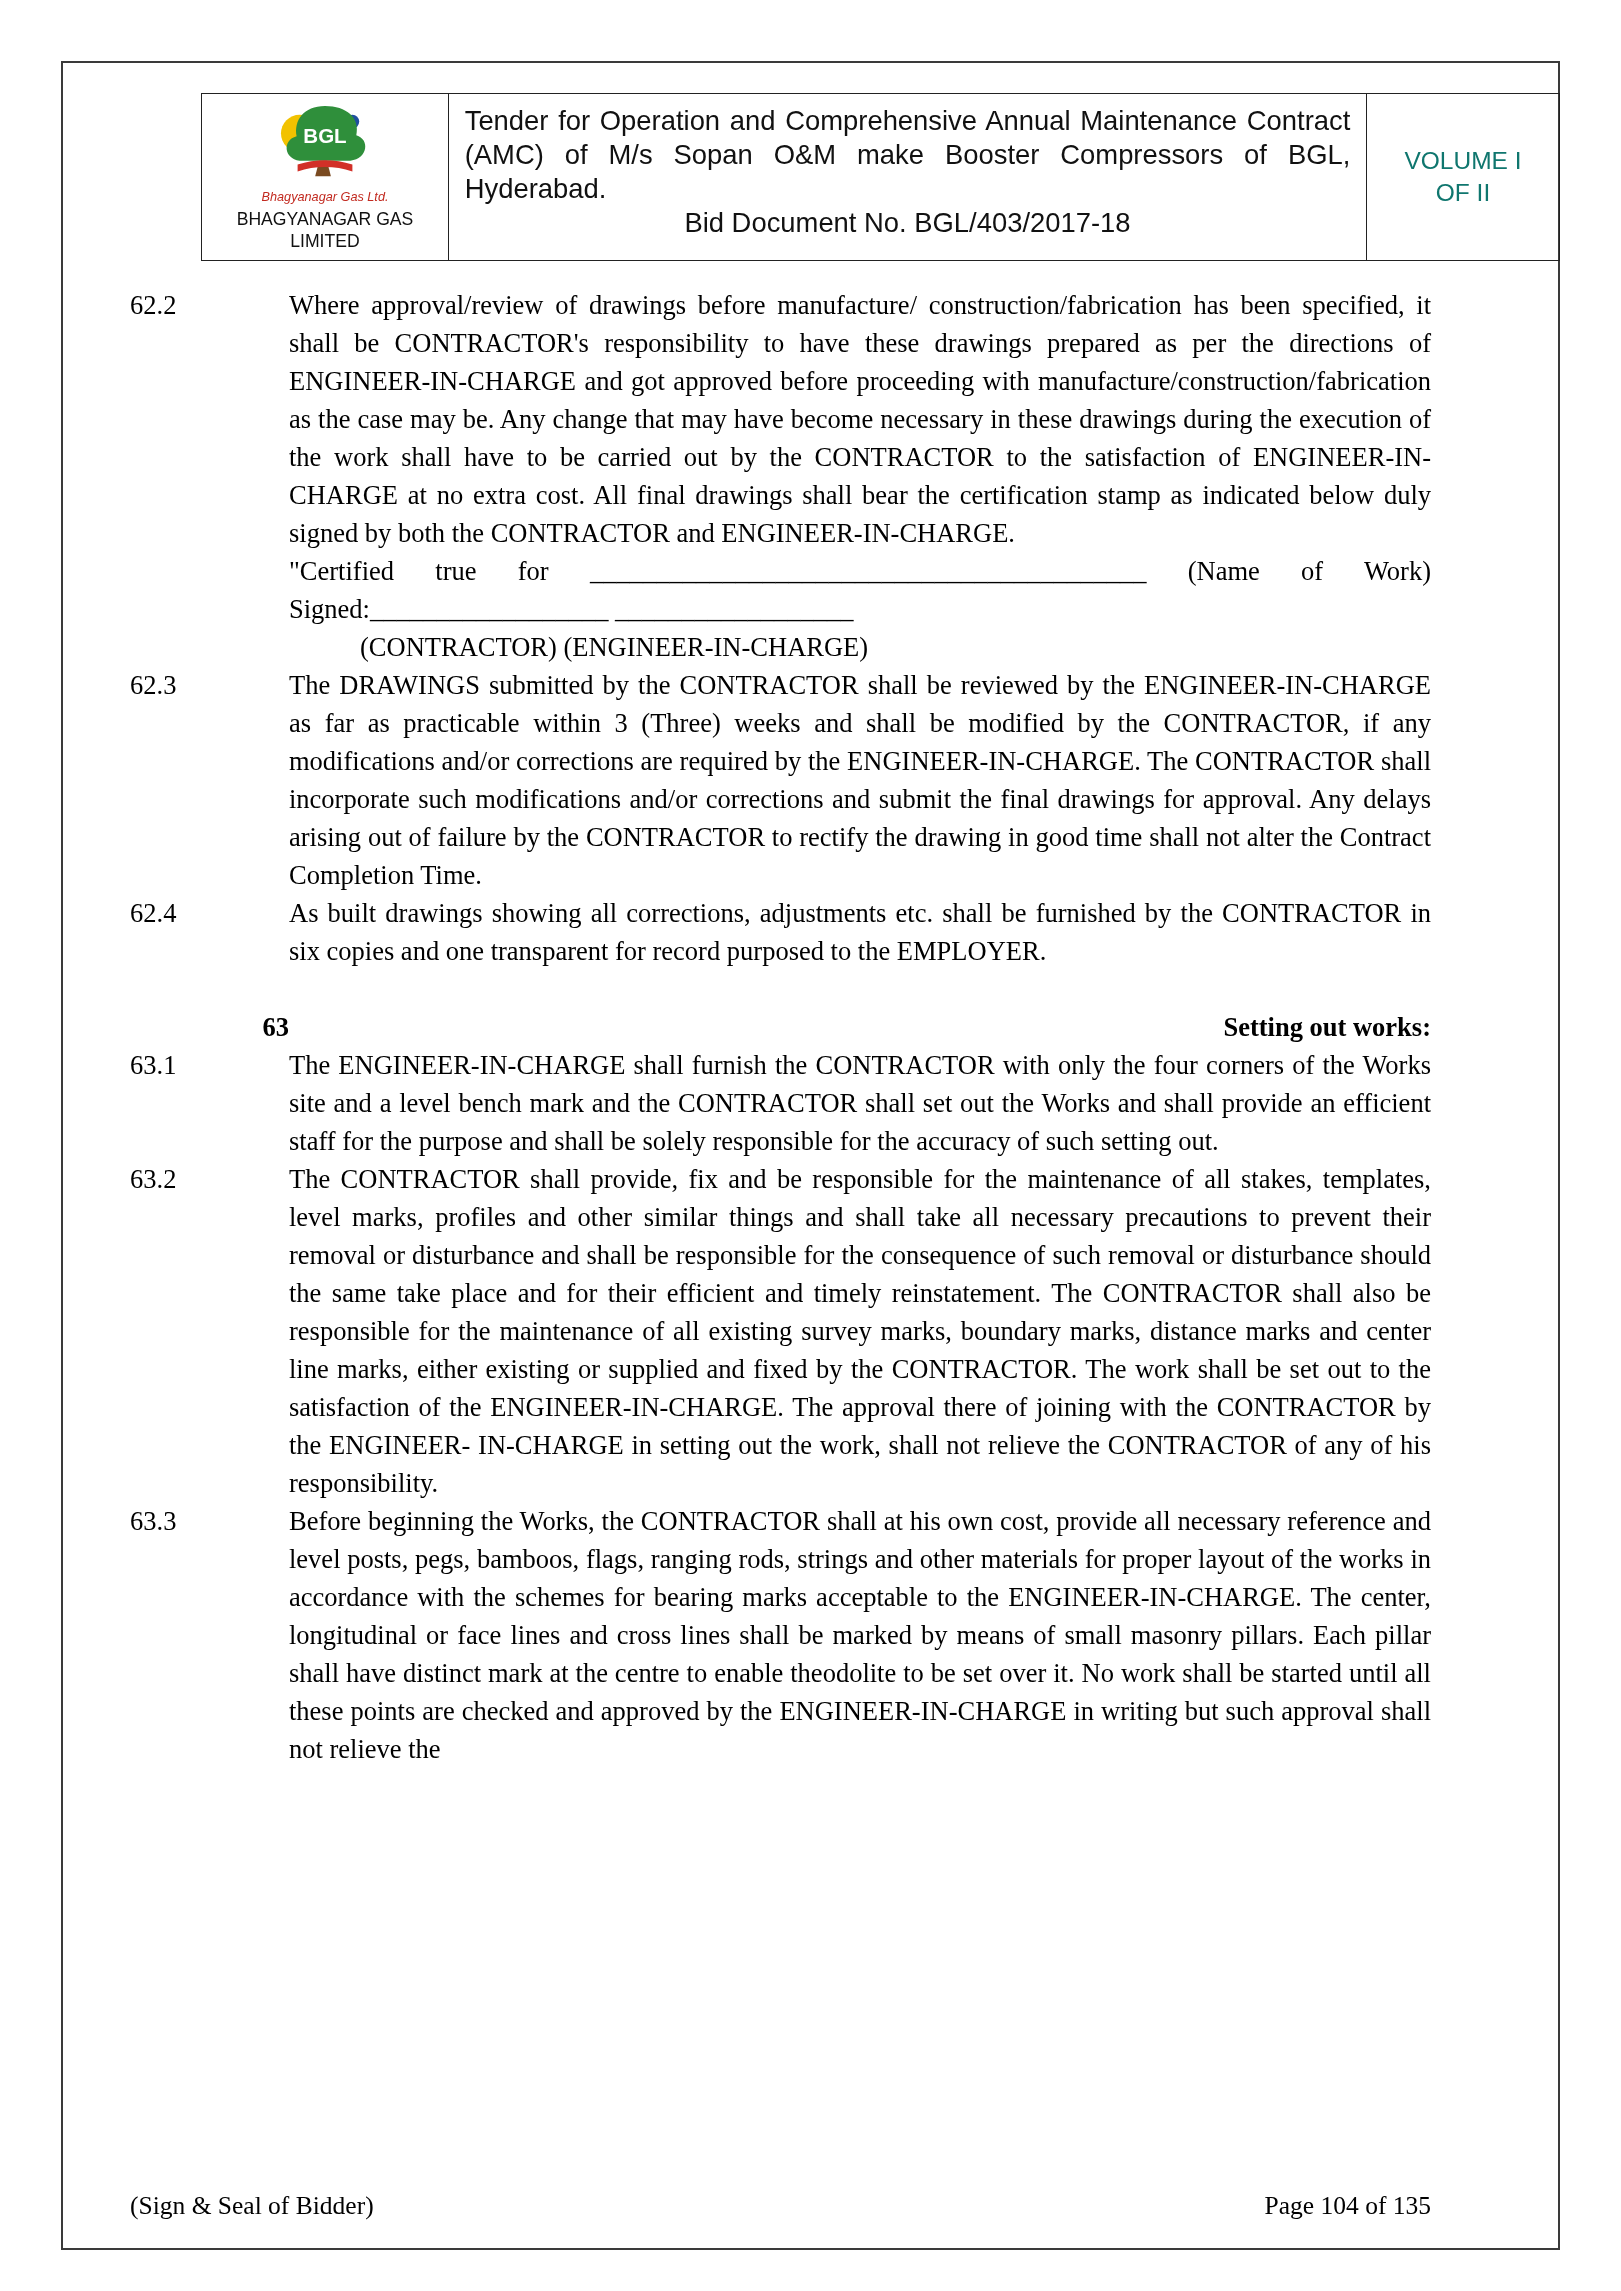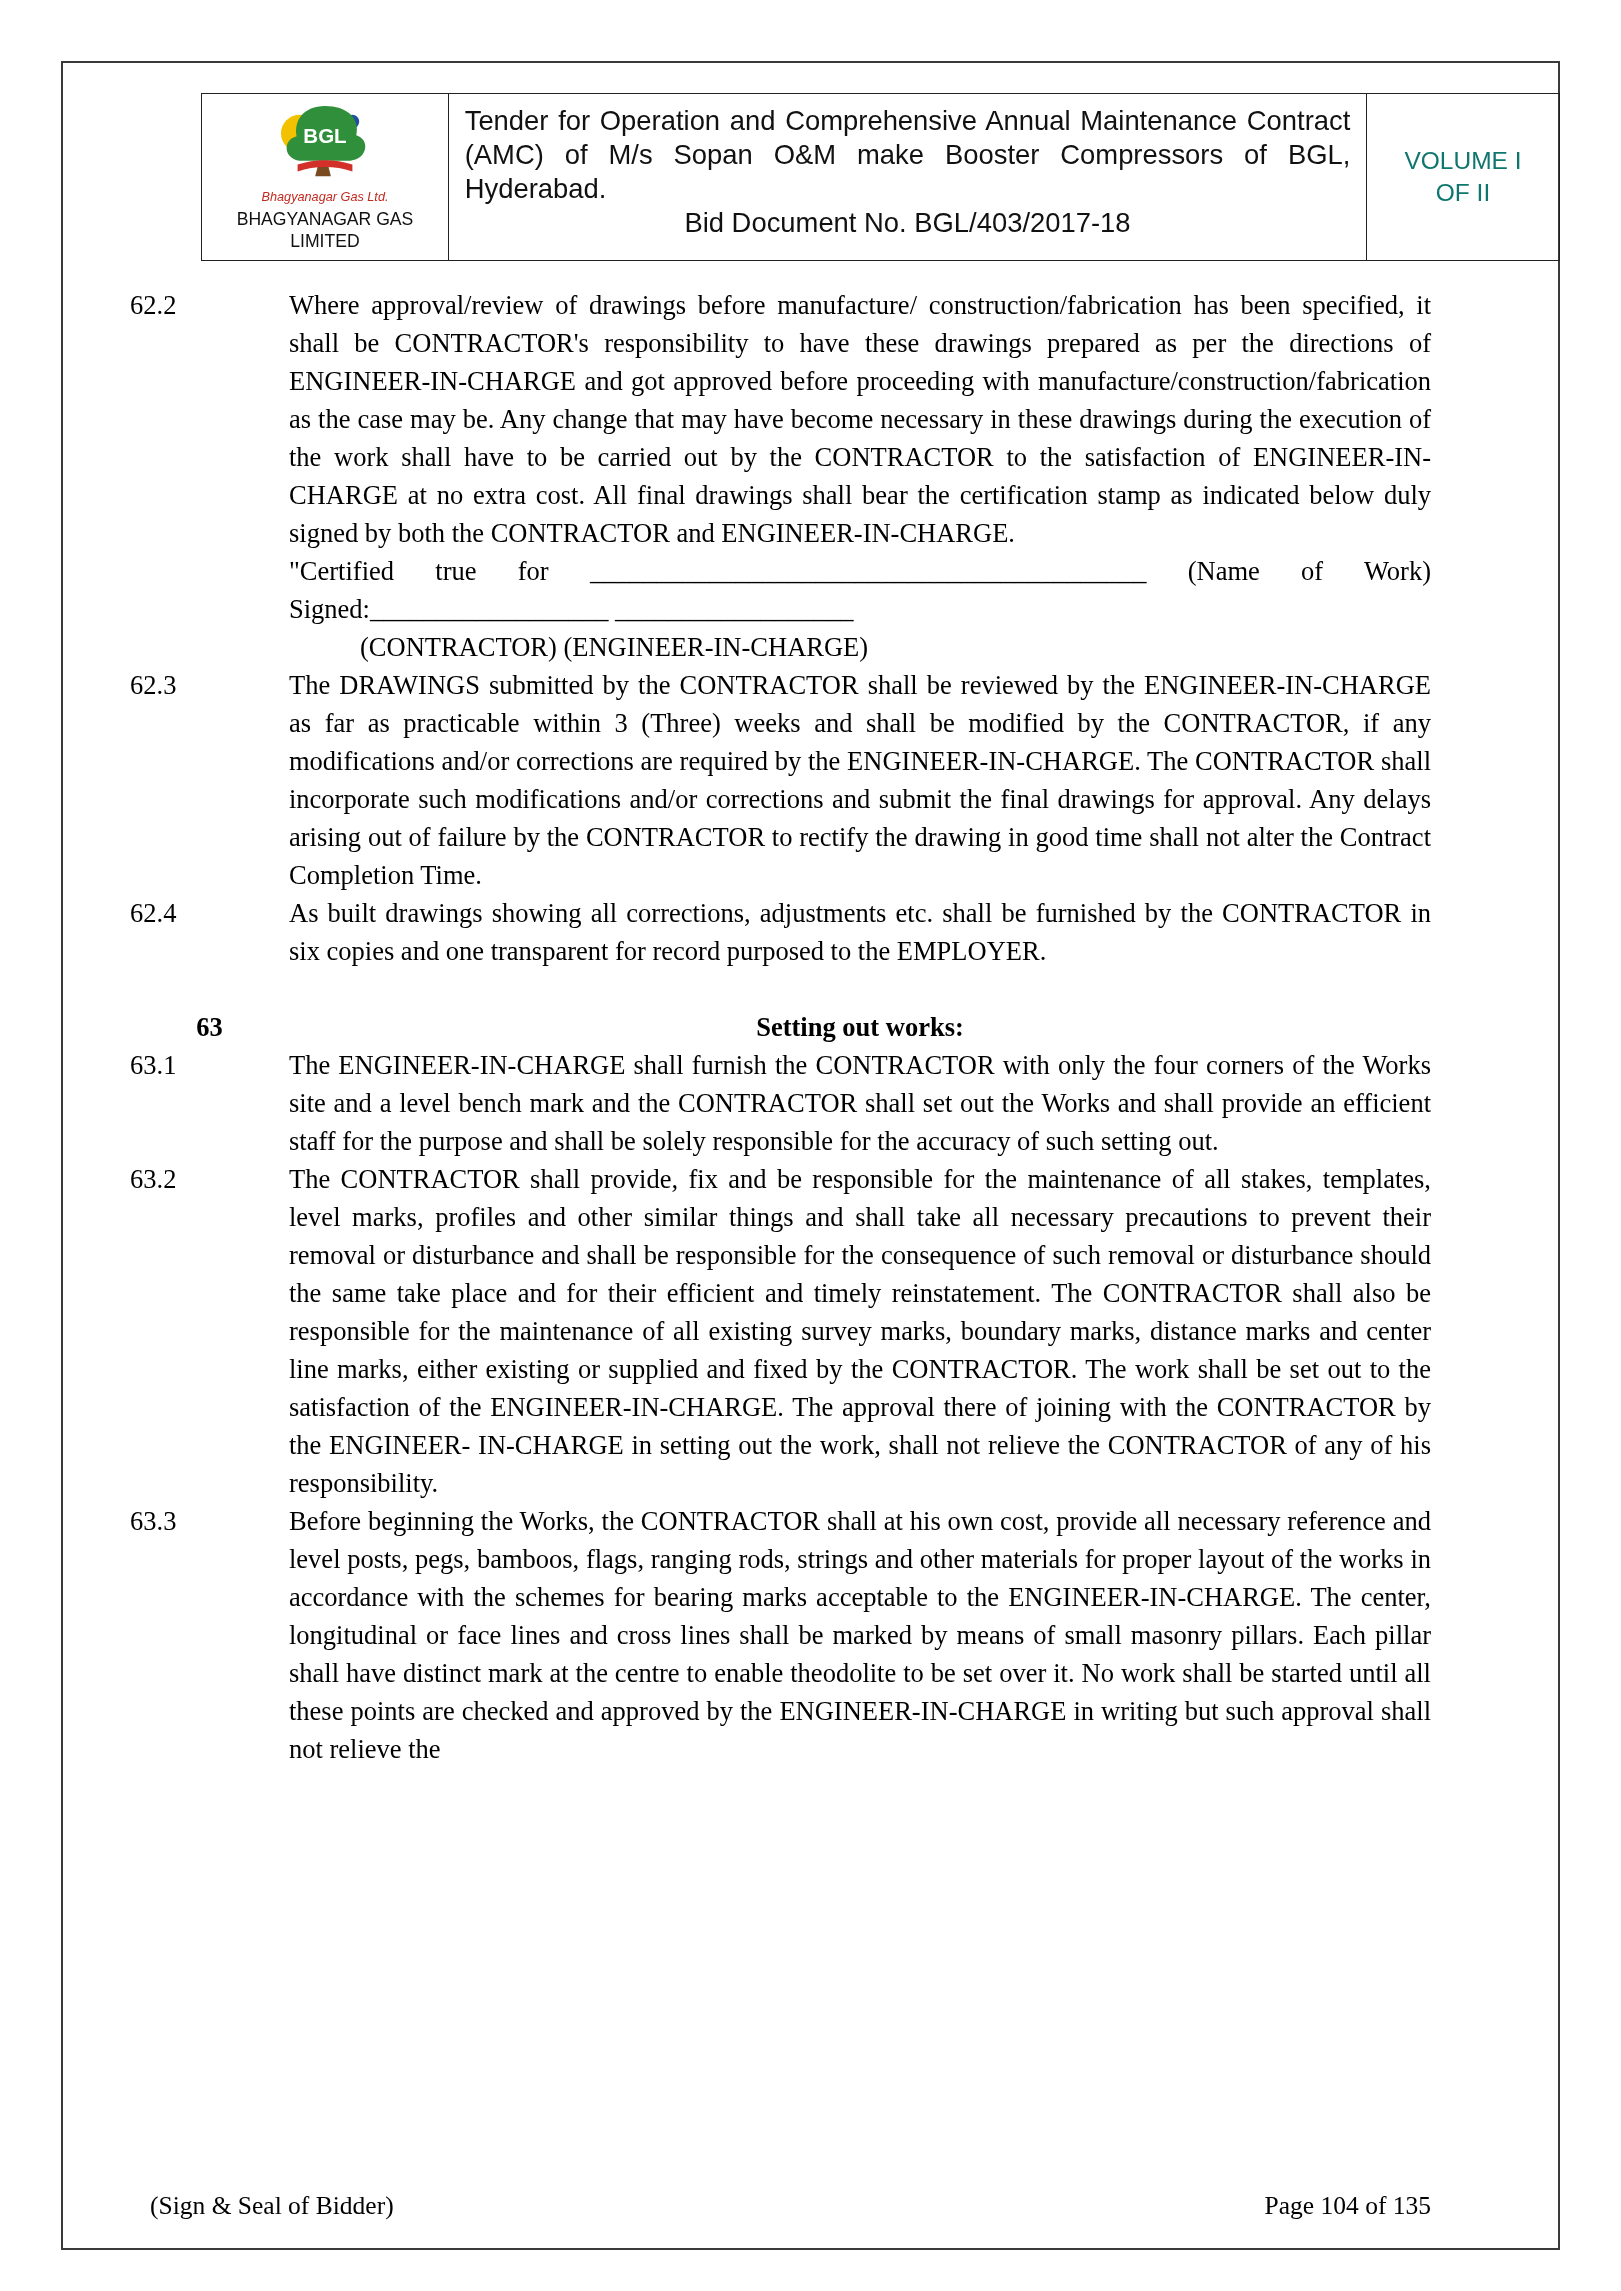--- a/index.html
+++ b/index.html
@@ -86,35 +86,34 @@
     left: 130px; top: 286px;
     right: 190px;
     font-size: 26.5px;
     line-height: 38px;
   }
   .clause { display: flex; }
   .clause-num { width: 159px; flex-shrink: 0; }
   .clause-body { flex: 1; text-align: justify; }
   .clause.heading { margin-top: 38px; }
   .clause.heading .clause-num,
-  .clause.heading .clause-body { font-weight: bold; text-align: center; }
+  .clause.heading .clause-body { font-weight: bold; text-align: right; }
 
   .cert-block { margin: 0; }
   .cert-line { text-align: justify; }
   .cert-line.justify-last { text-align-last: justify; }
   .cert-line.indent { text-align: left; padding-left: 71px; }
 
   
   .doc-footer {
     position: absolute;
     left: 130px; right: 190px; bottom: 71px;
     display: flex;
     justify-content: space-between;
     font-size: 25.5px;
-    margin-left: 20px;
   }
   .doc-footer b { font-weight: normal; }
 </style>
 </head>
 <body>
 
 <div class="page">
   <div class="page-border"></div>
 
   <header class="doc-header">

